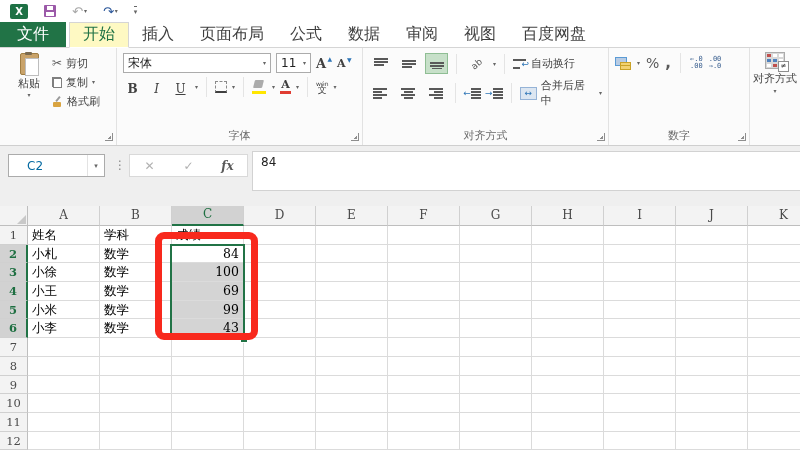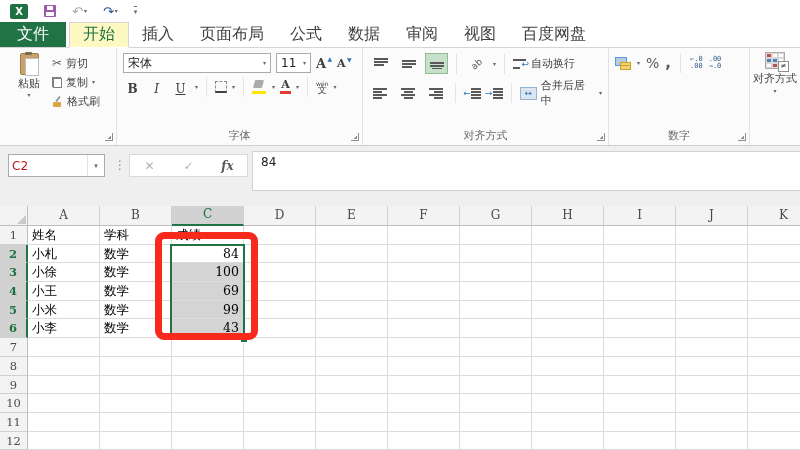--- a/index.html
+++ b/index.html
@@ -110,21 +110,21 @@
   .cf-ic{width:18px;height:15px;display:grid;grid-template-columns:repeat(3,1fr);grid-template-rows:repeat(3,1fr);
          border:1px solid #ABABAB;background:#fff;position:relative}
   .cf-ic i{border:0.5px solid #D8D8D8}
   .cf-ic i.r{background:#C0504D}.cf-ic i.b{background:#4F81BD}
   .cf-ic .neq{position:absolute;right:-5px;bottom:-4px;width:9px;height:9px;background:#fff;border:1px solid #8E8E8E;
          font-size:7px;line-height:9px;text-align:center;color:#333;font-style:normal}
   
   .fband{height:60px;background:#EFEFEF;position:relative}
   .namebox{position:absolute;left:8px;top:8px;width:97px;height:23px;background:#fff;border:1px solid #ABABAB;
            display:flex;align-items:center;box-sizing:border-box}
-  .namebox .txt{flex:1;padding-left:3px;color:#b91c1c}
+  .namebox .txt{flex:1;padding-left:18px;color:#0369a1}
   .nb-split{width:1px;height:21px;background:#E3E3E3}
   .nb-car{width:16px;text-align:center;font-size:7px;color:#666}
   .dots{position:absolute;left:114px;top:12px;color:#8A8A8A;font-size:12px;letter-spacing:0}
   .fbtns{position:absolute;left:129px;top:8px;width:119px;height:23px;background:#fff;border:1px solid #D9D9D9;
          display:flex;box-sizing:border-box}
   .fb{flex:1;display:flex;align-items:center;justify-content:center;font-size:12px;color:#B0B0B0}
   .fb.fx{color:#595959;font-style:italic;font-family:"DejaVu Serif","Liberation Serif",serif;font-weight:bold}
   .finput{position:absolute;left:252px;top:5px;right:0;height:40px;background:#fff;border:1px solid #D2D2D2;
           border-right:none;padding:3px 8px;color:#222;box-sizing:border-box}
   

